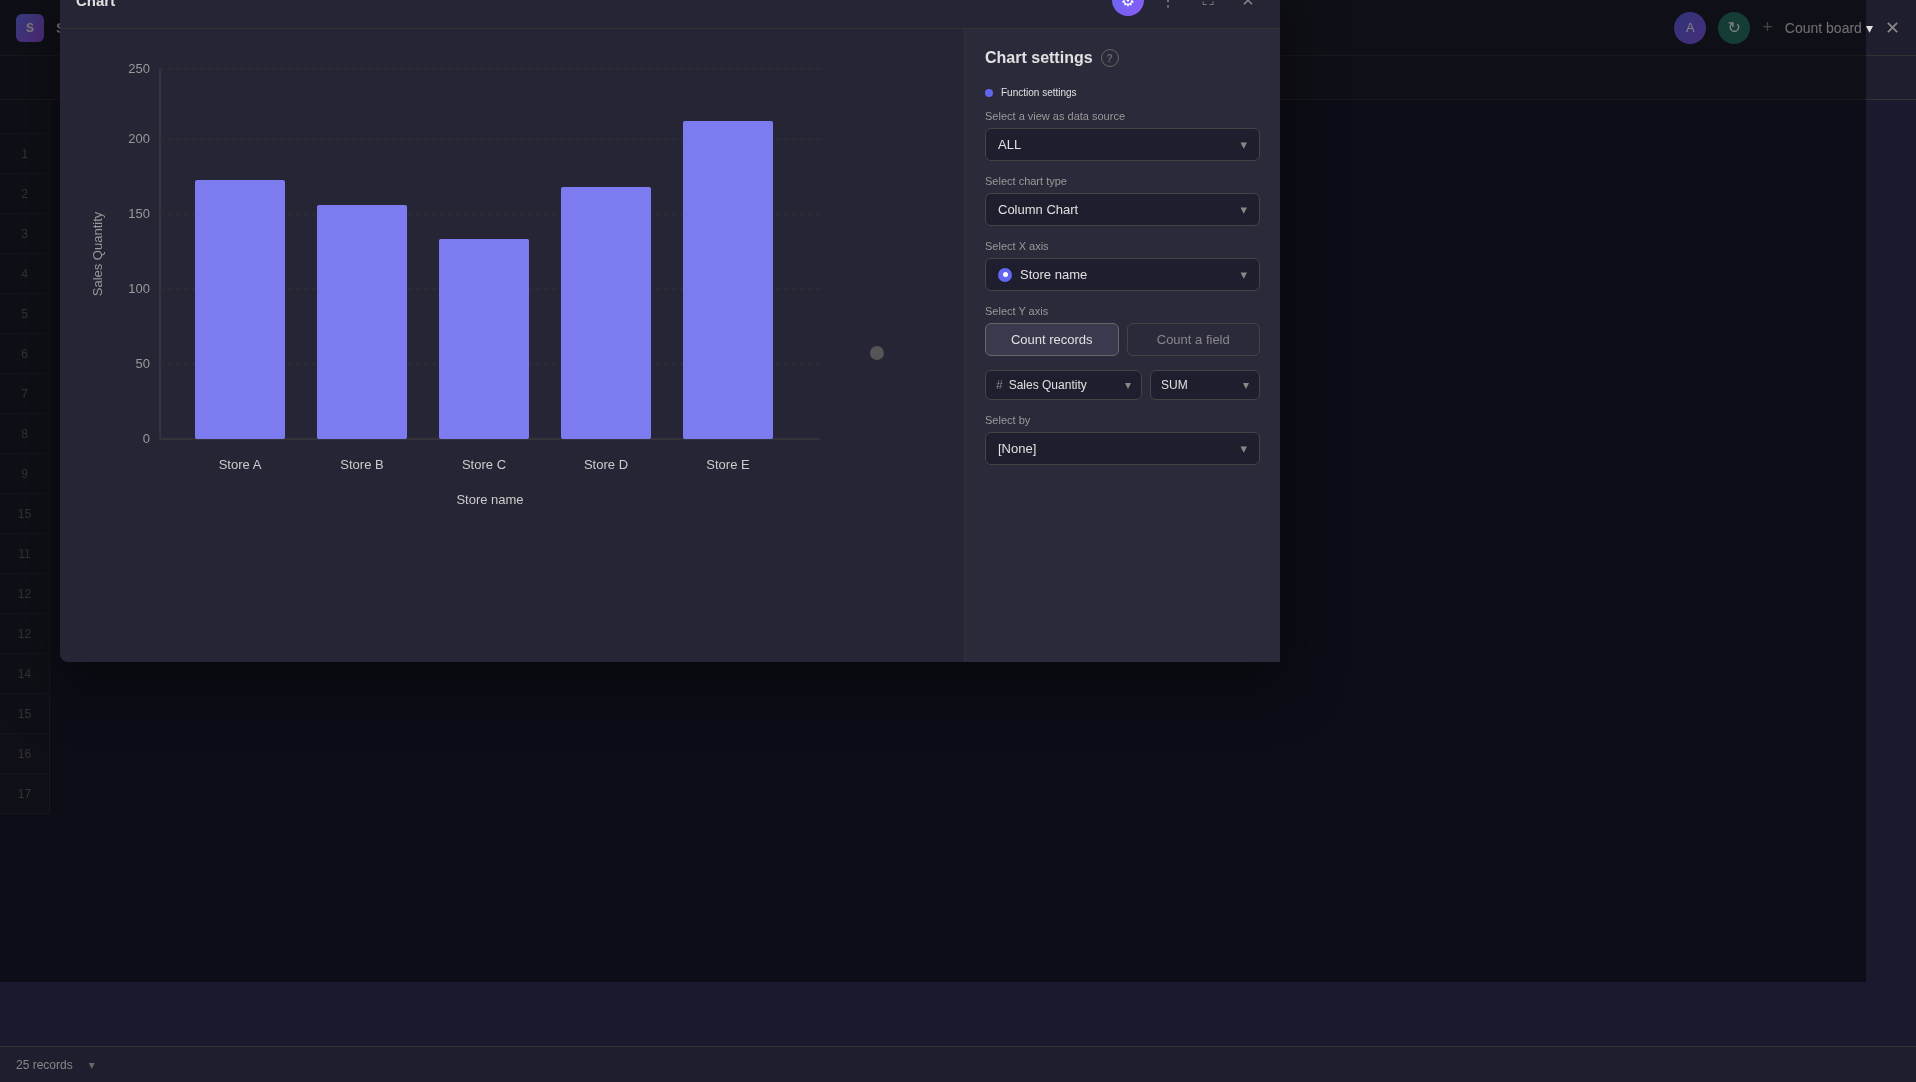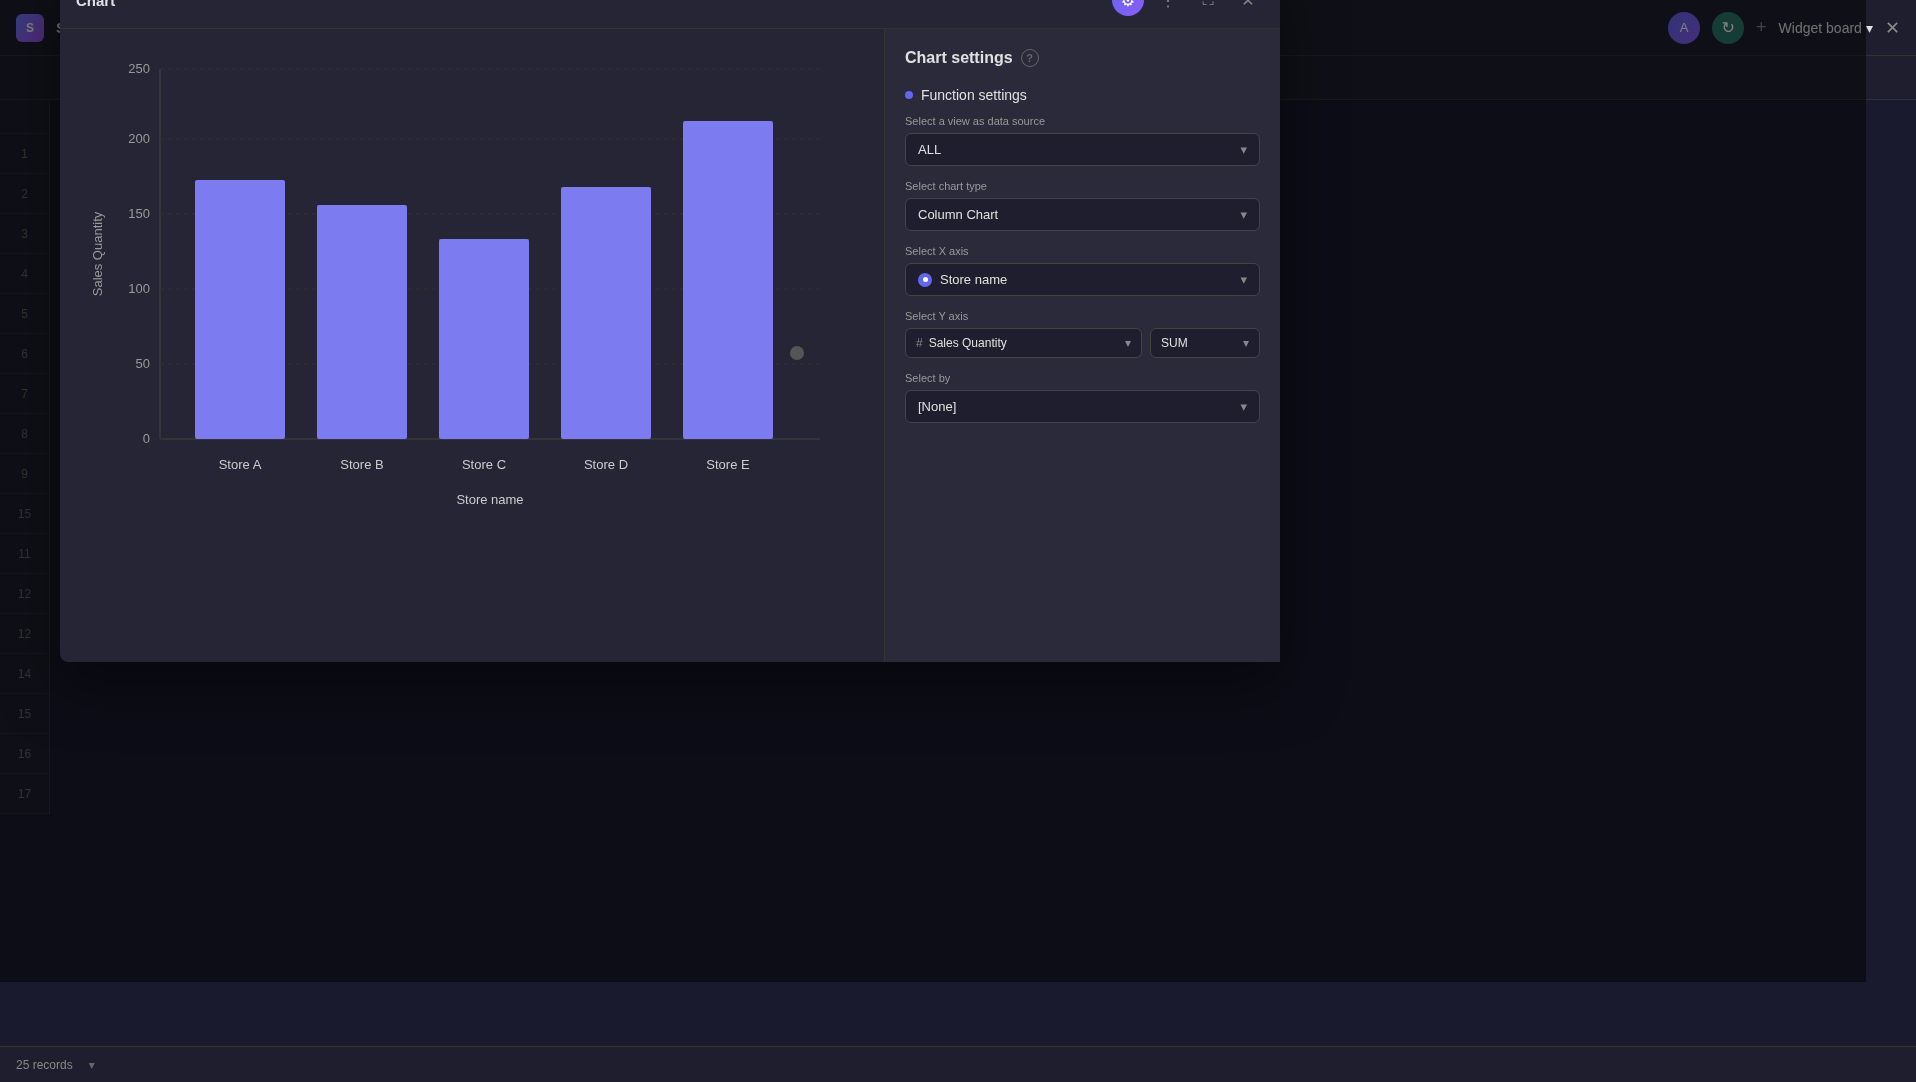--- a/index.html
+++ b/index.html
@@ -179,21 +179,21 @@
       position: relative;
     }
     .chart-container {
       width: 100%;
       height: 100%;
       position: relative;
     }
 
     
     .settings-panel {
-      width: 396px;
+      width: 316px;
       background: #2a2a3a;
       border-left: 1px solid #333;
       overflow-y: auto;
       padding: 20px;
     }
     .settings-title {
       font-size: 16px; font-weight: 600; color: #e0e0e0;
       display: flex; align-items: center; gap: 8px;
       margin-bottom: 20px;
     }
@@ -209,21 +209,21 @@
     }
     .section-header {
       display: flex; align-items: center; gap: 8px;
       margin-bottom: 12px;
     }
     .section-dot {
       width: 8px; height: 8px; border-radius: 50%;
       background: #6366f1;
     }
     .section-label {
-      font-size: 14px; font-weight: 500; color: #e0e0e0;
+      font-size: 10px; font-weight: 500; color: #e0e0e0;
     }
 
     .settings-field-label {
       font-size: 11px; color: #999;
       margin-bottom: 6px;
     }
     .settings-select {
       width: 100%;
       background: #1e1e2e;
       border: 1px solid #444;
@@ -335,21 +335,21 @@
   <div class="app-icon">S</div>
   <span class="page-title">Store sales daily report</span>
   <span class="star-icon">☆</span>
   <span class="manager-badge">Manager</span>
   <span class="add-description">Add a description</span>
   <div class="top-bar-right">
     <div class="avatar">A</div>
     <div class="refresh-btn">↻</div>
     <span style="font-size:18px; color:#888; cursor:pointer;">+</span>
     <span class="widget-board-btn">
-      <span>Widget board</span>
+      <span>Count board</span>
       <span>▾</span>
     </span>
     <span class="close-top">✕</span>
   </div>
 </div>
 
 <div class="view-tabs">
   <div class="tab-item">
     <span class="tab-icon">⊞</span>
     <span>ALL</span>
@@ -486,20 +486,24 @@
             <div class="select-with-radio">
               <div class="radio-dot">
                 <div class="radio-dot-inner"></div>
               </div>
               <span>Store name</span>
             </div>
             <span class="chevron">▾</span>
           </div>
 
           <div class="settings-field-label">Select Y axis</div>
+          <div class="y-axis-buttons">
+            <div class="y-axis-btn active">Count records</div>
+            <div class="y-axis-btn inactive">Count a field</div>
+          </div>
 
           <div class="field-row">
             <div class="field-tag">
               <span class="field-tag-hash">#</span>
               <span>Sales Quantity</span>
               <span style="color:#888; margin-left:auto;">▾</span>
             </div>
             <div class="sum-select">
               <span>SUM</span>
               <span style="color:#888; margin-left:auto;">▾</span>

